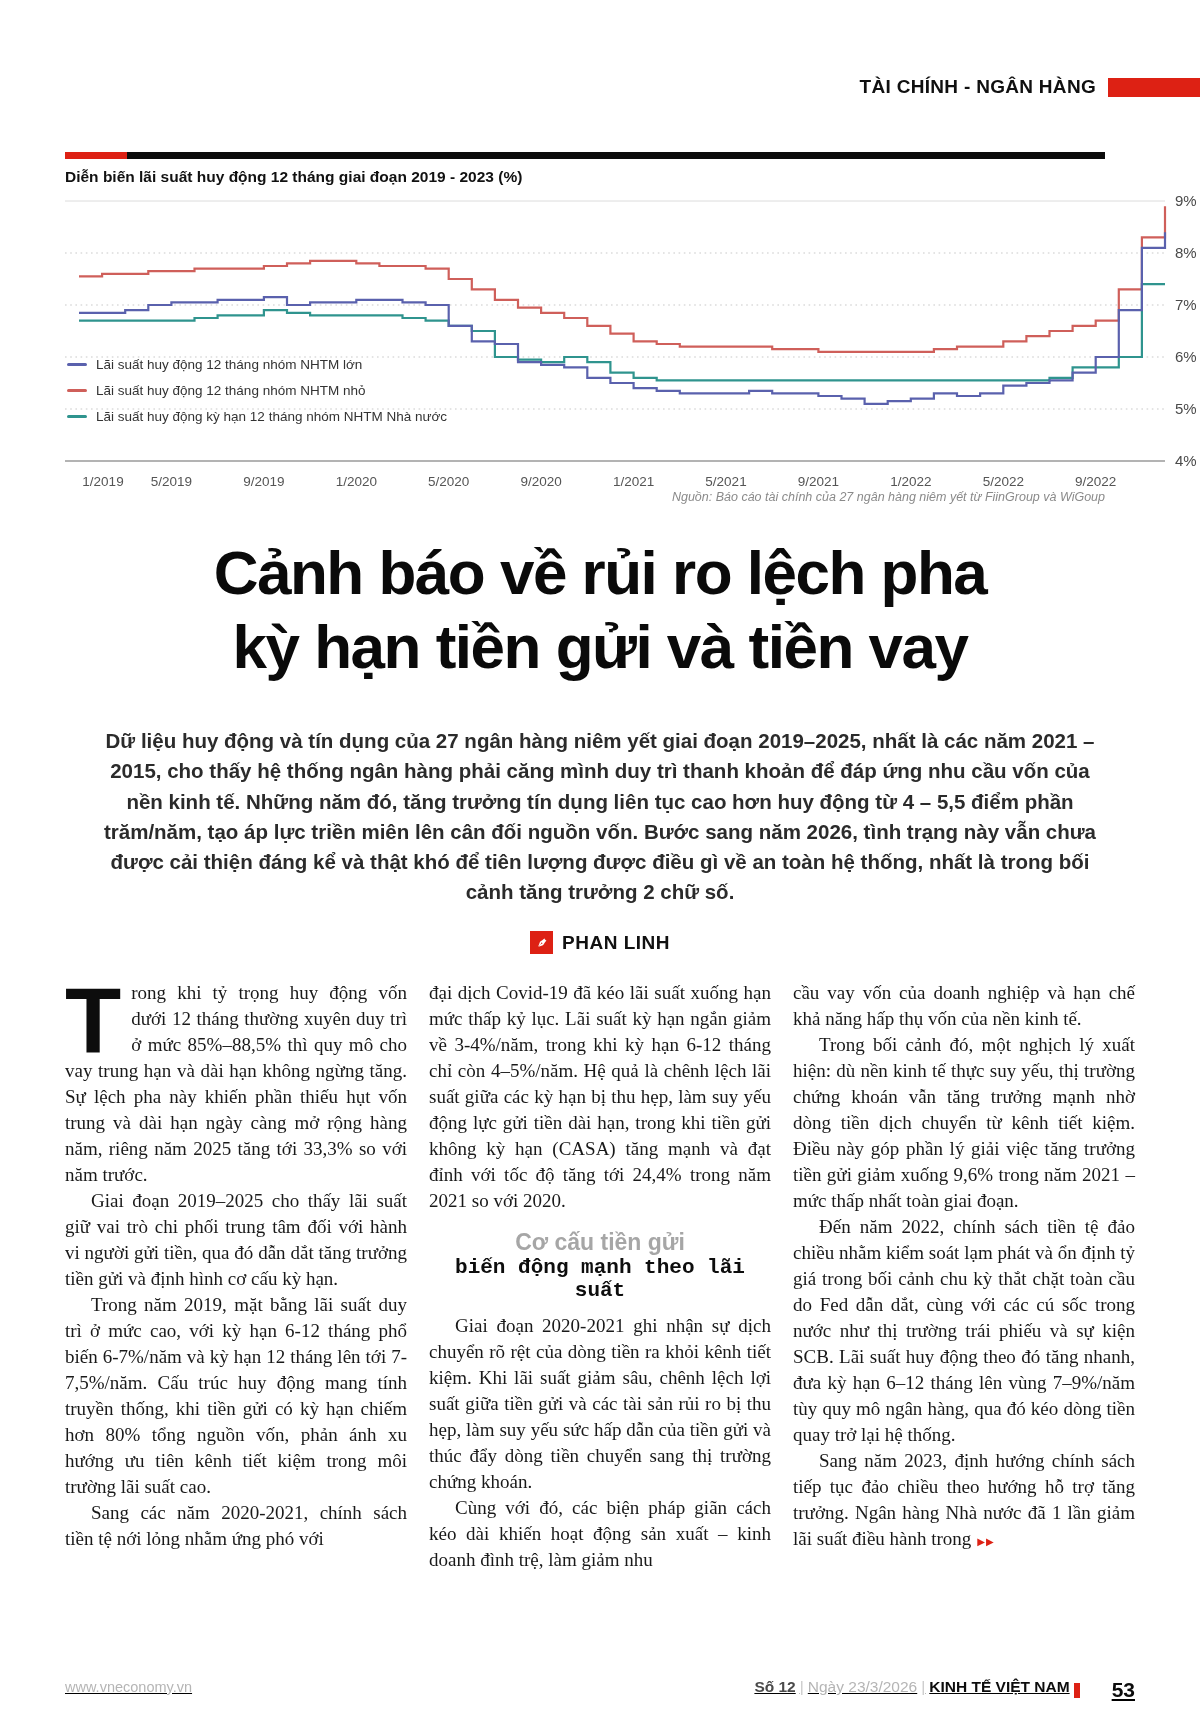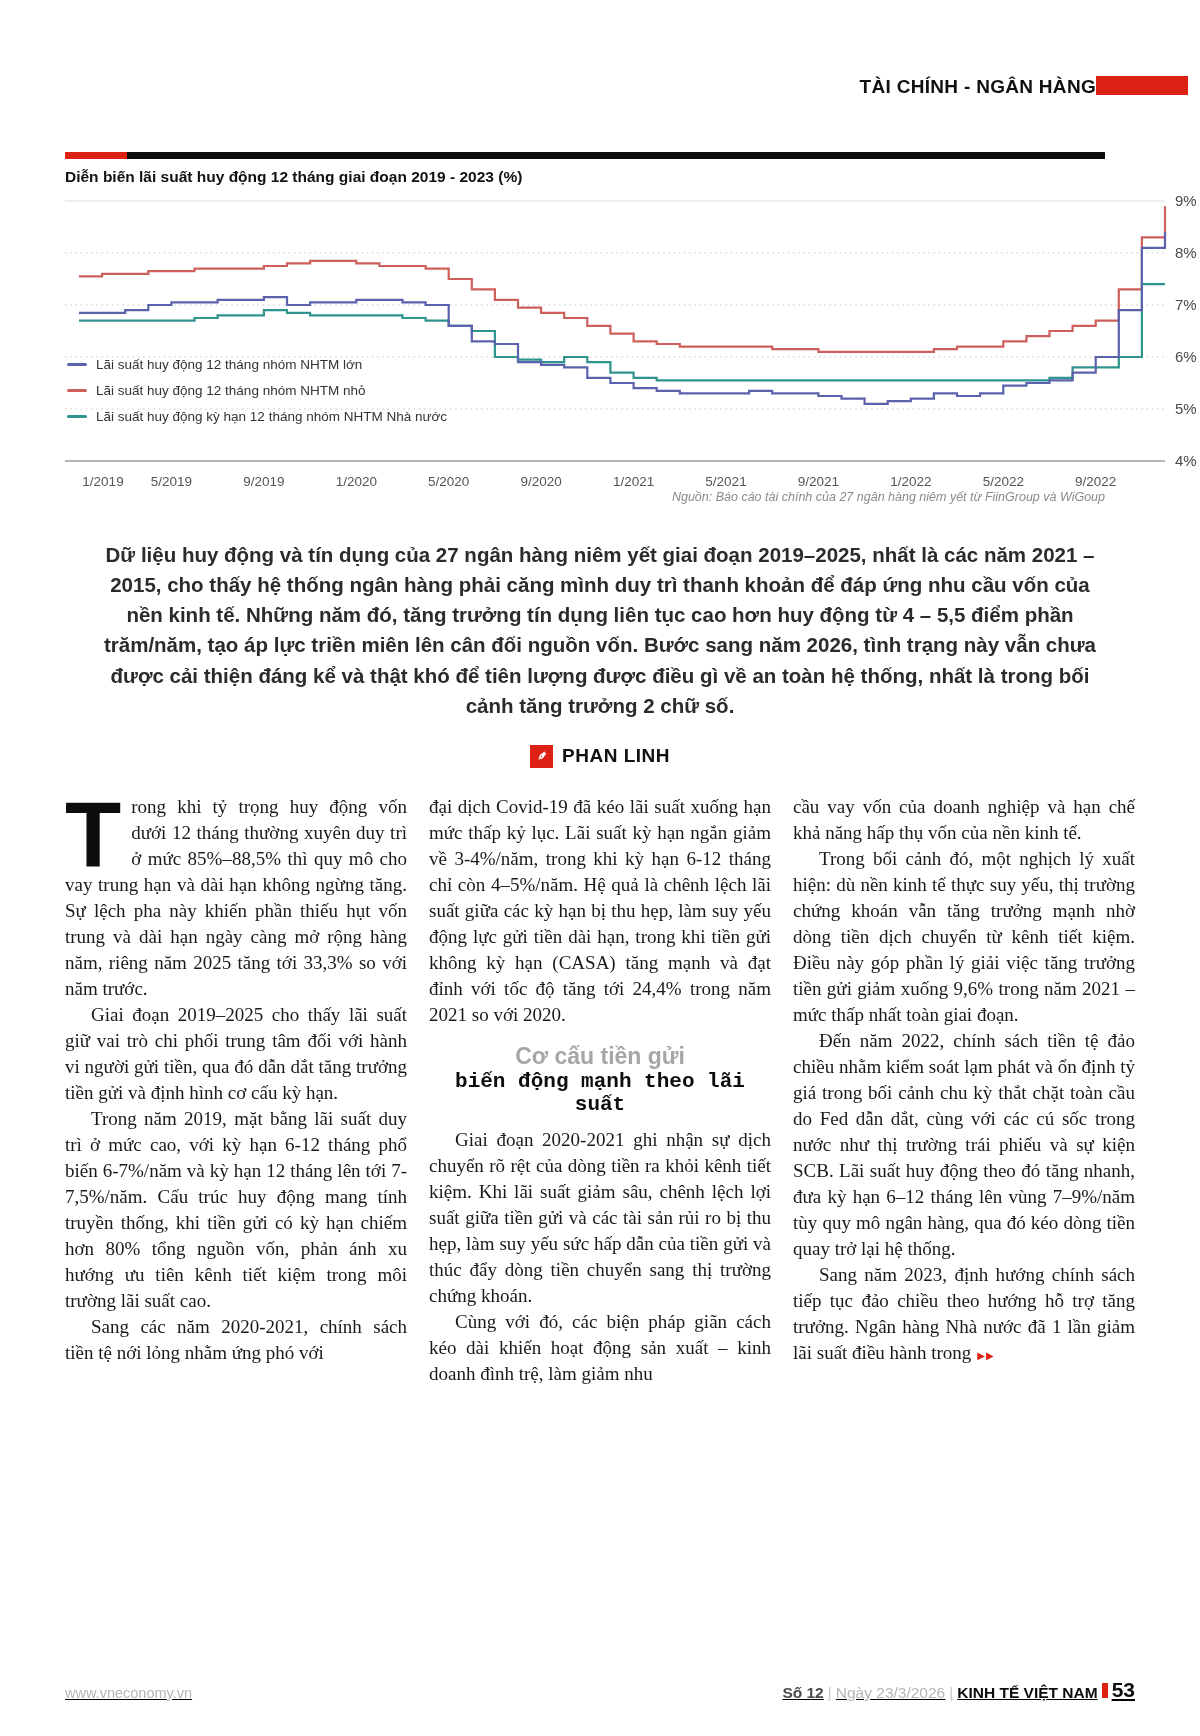--- a/index.html
+++ b/index.html
@@ -2,21 +2,21 @@
 <html lang="vi"><head>
 <meta charset="utf-8">
 <style>
   :root { --red:#dd2114; }
   html,body { margin:0; padding:0; background:#e8e8e8; }
   .page { width:1200px; height:1736px; margin:0 auto; position:relative; background:#ffffff;
           padding:0 65px; box-sizing:border-box; overflow:hidden;
           font-family:"Liberation Sans", sans-serif; }
 
   
-  .section-header { position:absolute; top:76px; right:12px; display:flex; align-items:flex-start; }
+  .section-header { position:absolute; top:76px; right:0; display:flex; align-items:center; gap:12px; }
   .section-title { font-weight:bold; font-size:19px; color:#101010; letter-spacing:0.3px; }
   .section-block { width:92px; height:19px; background:var(--red); }
 
   
   .rule { display:flex; height:7px; width:1040px; margin-top:152px; }
   .rule-red { width:62px; background:var(--red); }
   .rule-black { flex:1; background:#0b0b0b; }
 
   
   .chart-title { font-size:15.5px; font-weight:bold; color:#111; margin-top:9px; }
@@ -48,27 +48,27 @@
              line-height:0.76; padding:7px 10px 0 0; color:#0d0d0d; }
   .subhead { text-align:center; font-family:"Liberation Sans",sans-serif; font-weight:bold; margin:16px 0 10px; line-height:1.12; }
   .subhead .l1 { color:#a6a6a6; font-size:23px; }
   .subhead .l2 { color:#0d0d0d; font-size:21px;font-family:Liberation Mono, monospace; }
   .cont-marker { color:var(--red); font-size:10px; letter-spacing:1px; margin-left:6px; white-space:nowrap;
                  font-family:"DejaVu Sans",sans-serif; }
 
   
   .footer { position:absolute; left:65px; right:65px; bottom:34px; display:flex; justify-content:space-between; align-items:baseline;text-decoration:underline; }
   .footer-site { color:#b5b5b5; font-size:14.5px; }
-  .footer-right { display:flex; align-items:flex-end; gap:4px; font-size:15.5px; }
+  .footer-right { display:flex; align-items:flex-start; gap:4px; font-size:15.5px; }
   .f-issue { font-weight:bold; color:#4a4a4a; }
   .f-sep { color:#c9c9c9; }
   .f-date { color:#b5b5b5; }
   .f-pub { font-weight:bold; color:#0c0c0c; }
   .f-bar { width:6px; height:15px; background:var(--red); align-self:center; }
-  .f-page { font-weight:bold; font-size:21px; color:#0c0c0c; }
+  .f-page { font-weight:bold; font-size:21px; color:#0c0c0c;margin-left:28px; }
 </style>
 </head>
 <body>
 
 <div class="page">
 
   <div class="section-header">
     <span class="section-title">TÀI CHÍNH - NGÂN HÀNG</span>
     <span class="section-block"></span>
   </div>
@@ -120,20 +120,24 @@
         <span>Lãi suất huy động 12 tháng nhóm NHTM nhỏ</span>
       </div>
       <div class="legend-item">
         <span class="legend-dash" style="background: rgb(47, 148, 142);"></span>
         <span>Lãi suất huy động kỳ hạn 12 tháng nhóm NHTM Nhà nước</span>
       </div>
     </div>
   </div>
   <div class="chart-source">Nguồn: Báo cáo tài chính của 27 ngân hàng niêm yết từ FiinGroup và WiGoup</div>
 
+  <h1 class="headline">
+    <div>Cảnh báo về rủi ro lệch pha</div>
+    <div>kỳ hạn tiền gửi và tiền vay</div>
+  </h1>
 
   <div class="lede">Dữ liệu huy động và tín dụng của 27 ngân hàng niêm yết giai đoạn 2019–2025, nhất là các năm 2021 – 2015, cho thấy hệ thống ngân hàng phải căng mình duy trì thanh khoản để đáp ứng nhu cầu vốn của nền kinh tế. Những năm đó, tăng trưởng tín dụng liên tục cao hơn huy động từ 4 – 5,5 điểm phần trăm/năm, tạo áp lực triền miên lên cân đối nguồn vốn. Bước sang năm 2026, tình trạng này vẫn chưa được cải thiện đáng kể và thật khó để tiên lượng được điều gì về an toàn hệ thống, nhất là trong bối cảnh tăng trưởng 2 chữ số.</div>
 
   <div class="byline">
     <span class="byline-icon">
         <span>✒</span>
       </span>
     <span class="byline-name">PHAN LINH</span>
   </div>
 

